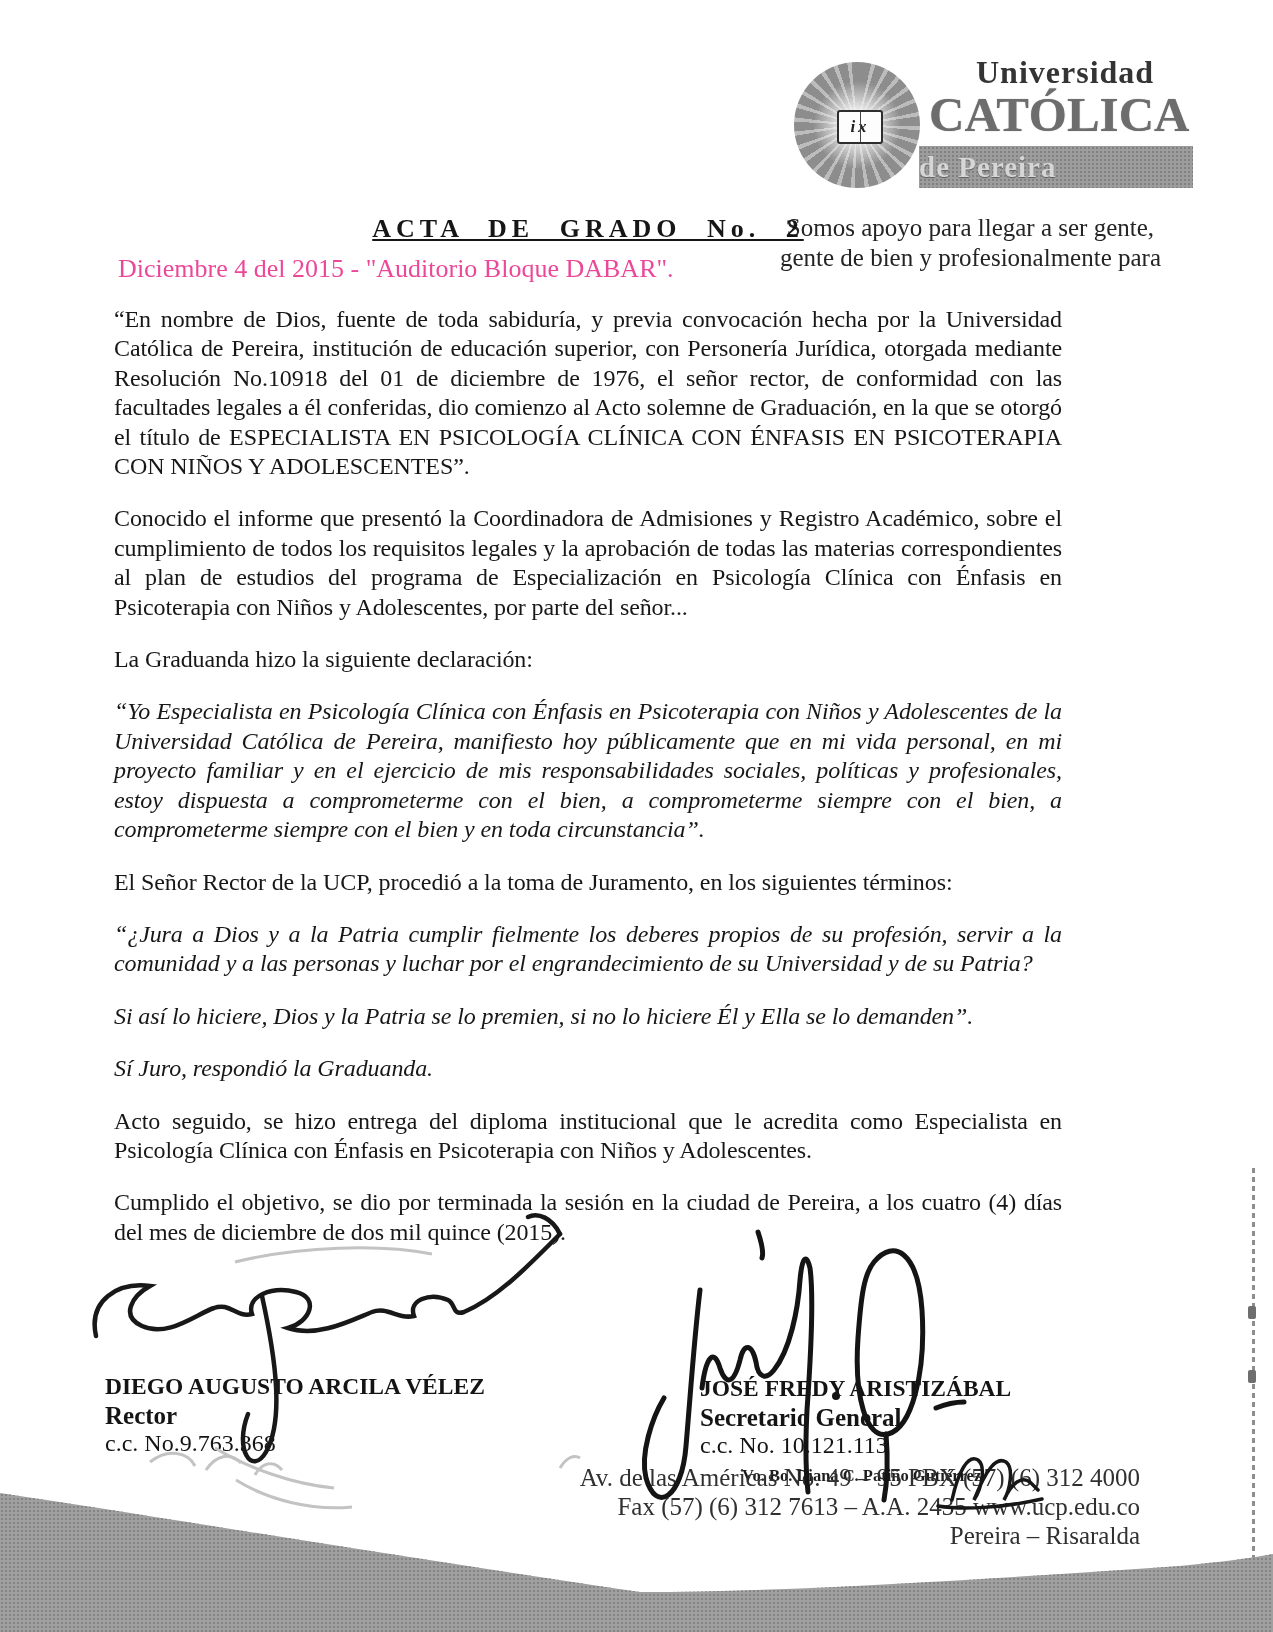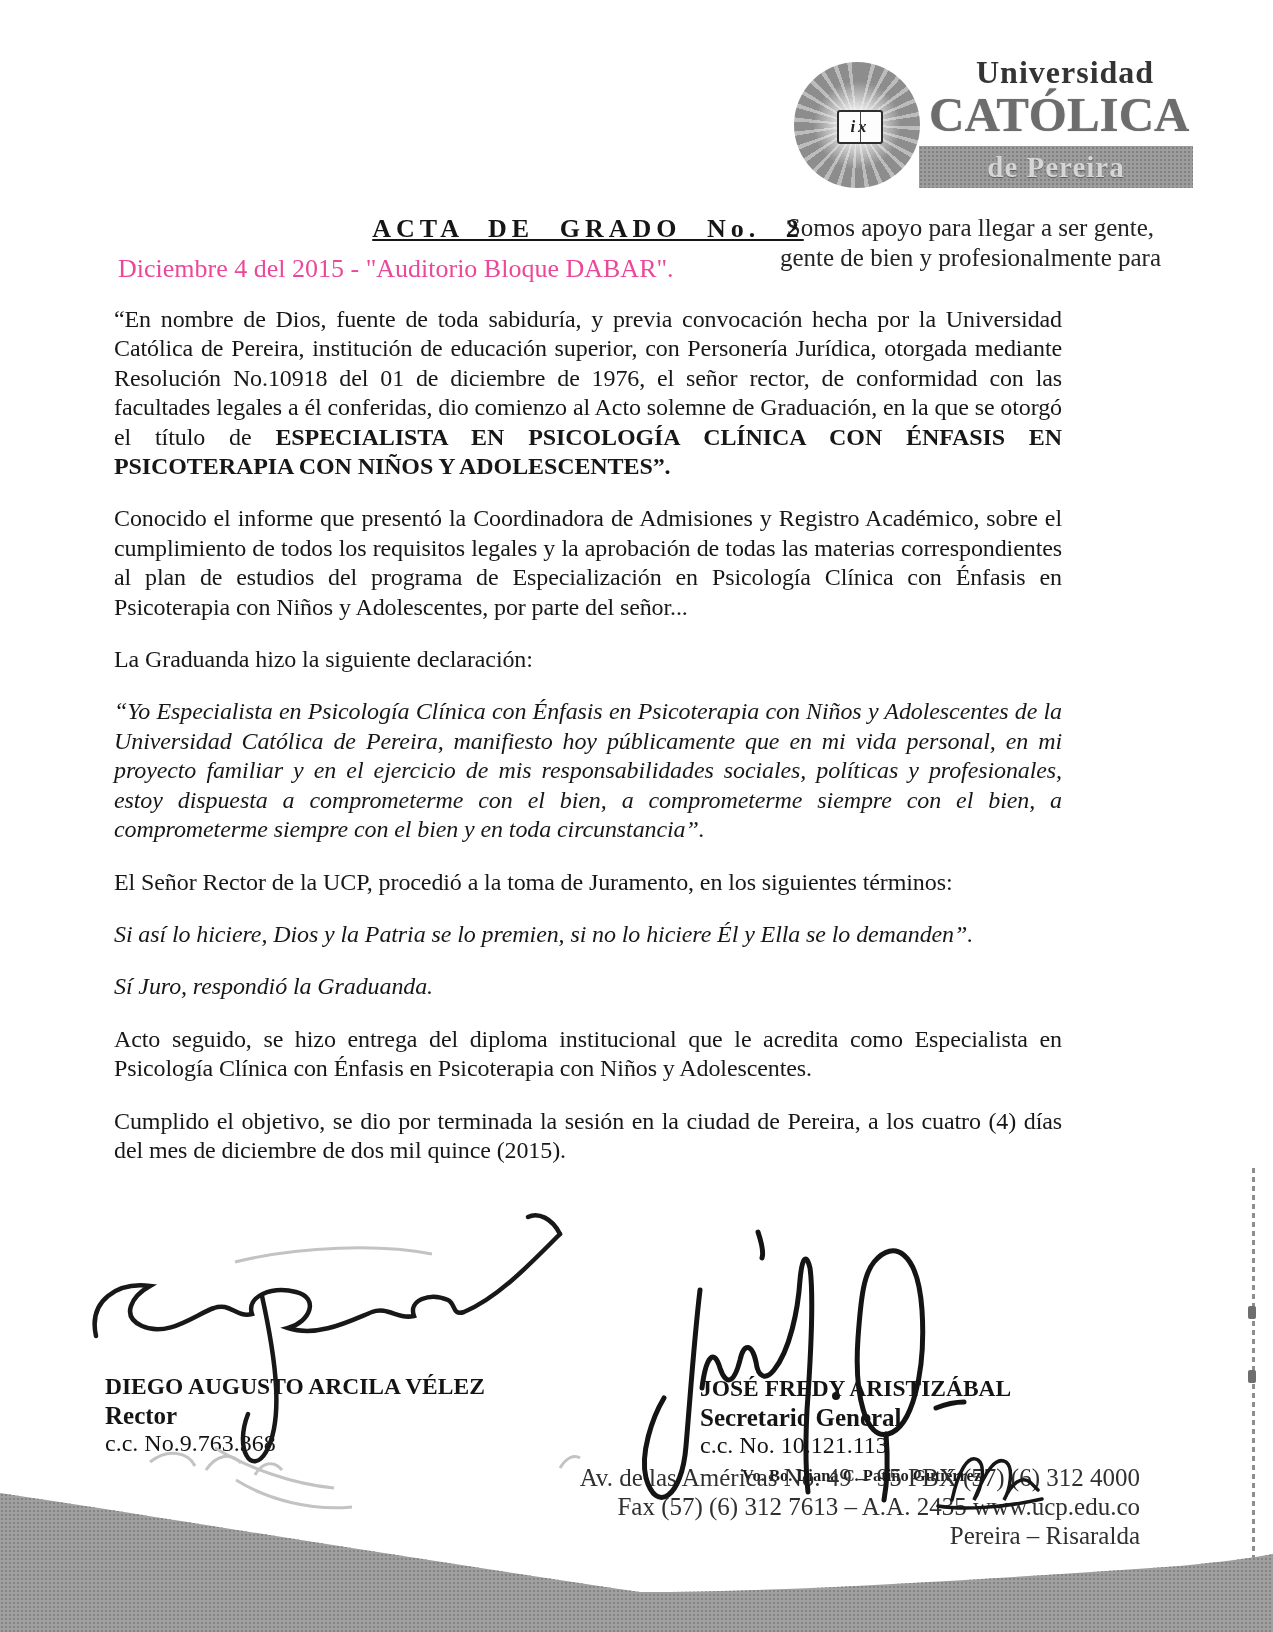--- a/index.html
+++ b/index.html
@@ -26,39 +26,39 @@
   }
   .logo-catolica{
     position:absolute; left:929px; top:86px; font-size:49px; font-weight:bold; color:#6d6d6d; letter-spacing:0px;
     text-shadow:0 0 1px #8a8a8a;
   }
   .logo-banner{
     position:absolute; left:919px; top:146px; width:274px; height:42px;
     background-color:#9d9d9d;
     background-image:radial-gradient(#808080 1px, rgba(0,0,0,0) 1.3px);
     background-size:4px 4px;
-    display:flex; align-items:center; justify-content:center;
+    display:flex; align-items:center; justify-content:flex-start;
   }
   .logo-banner span{font-size:29px; font-weight:bold; color:#d6d6d6; text-shadow:0 1px 1px #5c5c5c; letter-spacing:1px;}
   .tagline{
     position:absolute; top:213px; right:112px; text-align:center;
     font-size:25px; line-height:30px; color:#242424;
   }
   
   .doc-title{
     position:absolute; left:114px; top:214px; width:948px; text-align:center;
     font-size:26px; font-weight:bold; letter-spacing:5px; word-spacing:14px; color:#161616;text-decoration:underline;
   }
   .date-line{position:absolute; left:118px; top:254px; font-size:26px; color:#ec4899;}
   
   .content{position:absolute; left:114px; top:305px; width:948px; font-size:24px; line-height:29.4px; letter-spacing:-0.1px; color:#171717;}
   .para{margin:0 0 23px 0; text-align:justify;}
   .para.italic{font-style:italic;}
   .para.nowrap{white-space:nowrap; text-align:left;}
-  .b{font-weight:bold;}
+  .b{font-weight:normal;}
   
   .sig-block{position:absolute; font-size:25px; line-height:23px; color:#141414;}
   .sig-left{left:105px; top:1375px;}
   .sig-right{left:700px; top:1377px;}
   .sig-name{font-weight:bold; font-size:23.5px; margin-bottom:6px;}
   .sig-role{font-weight:bold; margin-bottom:5px;}
   .sig-cc{font-size:24px;}
   .sig-vobo{font-weight:bold; font-size:16.5px; margin-top:7px; margin-left:42px; color:#1d1d1d;}
   .ink{position:absolute; left:0; top:0; pointer-events:none;}
   
@@ -107,20 +107,21 @@
 
   <div class="doc-title">ACTA DE GRADO No. 2</div>
   <div class="date-line">Diciembre 4 del 2015 - "Auditorio Bloque DABAR".</div>
 
   <div class="content" id="content">
       <p class="para"><span>“En nombre de Dios, fuente de toda sabiduría, y previa convocación hecha por la Universidad Católica de Pereira, institución de educación superior, con Personería Jurídica, otorgada mediante Resolución No.10918 del 01 de diciembre de 1976, el señor rector, de conformidad con las facultades legales a él conferidas, dio comienzo al Acto solemne de Graduación, en la que se otorgó el título de </span><span class="b">ESPECIALISTA EN PSICOLOGÍA CLÍNICA CON ÉNFASIS EN PSICOTERAPIA CON NIÑOS Y ADOLESCENTES”.</span></p>
       <p class="para"><span>Conocido el informe que presentó la Coordinadora de Admisiones y Registro Académico, sobre el cumplimiento de todos los requisitos legales y la aprobación de todas las materias correspondientes al plan de estudios del programa de Especialización en Psicología Clínica con Énfasis en Psicoterapia con Niños y Adolescentes, por parte del señor...</span></p>
       <p class="para nowrap"><span>La Graduanda hizo la siguiente declaración:</span></p>
       <p class="para italic"><span>“Yo Especialista en Psicología Clínica con Énfasis en Psicoterapia con Niños y Adolescentes de la Universidad Católica de Pereira, manifiesto hoy públicamente que en mi vida personal, en mi proyecto familiar y en el ejercicio de mis responsabilidades sociales, políticas y profesionales, estoy dispuesta a comprometerme  con el bien,  a comprometerme siempre con el bien, a comprometerme siempre con el bien y en toda circunstancia”.</span></p>
       <p class="para nowrap"><span>El Señor Rector de la UCP, procedió a la toma de Juramento, en los siguientes términos:</span></p>
+      <p class="para italic"><span>“¿Jura a Dios y a la Patria cumplir fielmente los deberes propios de  su profesión, servir a la comunidad y a las personas y luchar por el engrandecimiento de su Universidad y de su Patria?</span></p>
       <p class="para italic nowrap"><span>Si así lo hiciere, Dios y la Patria se lo premien, si no lo hiciere Él y Ella se lo demanden”.</span></p>
       <p class="para italic nowrap"><span>Sí Juro, respondió la Graduanda.</span></p>
       <p class="para"><span>Acto seguido, se hizo entrega del diploma institucional que le acredita como Especialista en Psicología Clínica con Énfasis en Psicoterapia con Niños y Adolescentes.</span></p>
       <p class="para"><span>Cumplido el objetivo, se dio por terminada la sesión en la ciudad de Pereira, a los cuatro (4) días del mes de diciembre de dos mil quince (2015).</span></p>
     </div>
 
   <div class="sig-block sig-left">
     <div class="sig-name">DIEGO AUGUSTO ARCILA VÉLEZ</div>
     <div class="sig-role">Rector</div>
     <div class="sig-cc">c.c. No.9.763.368</div>

